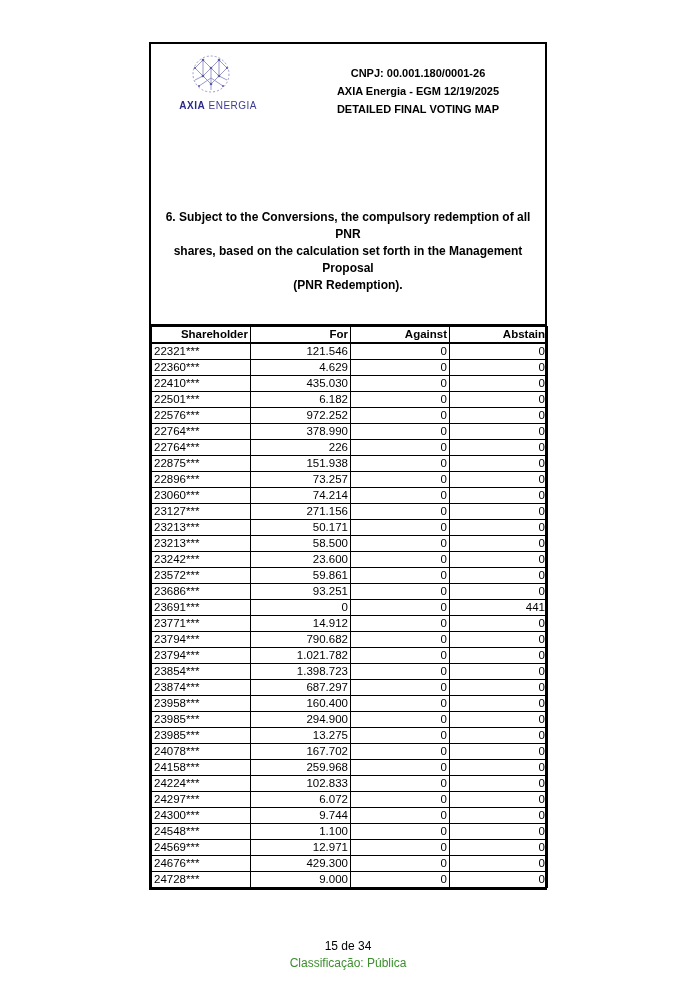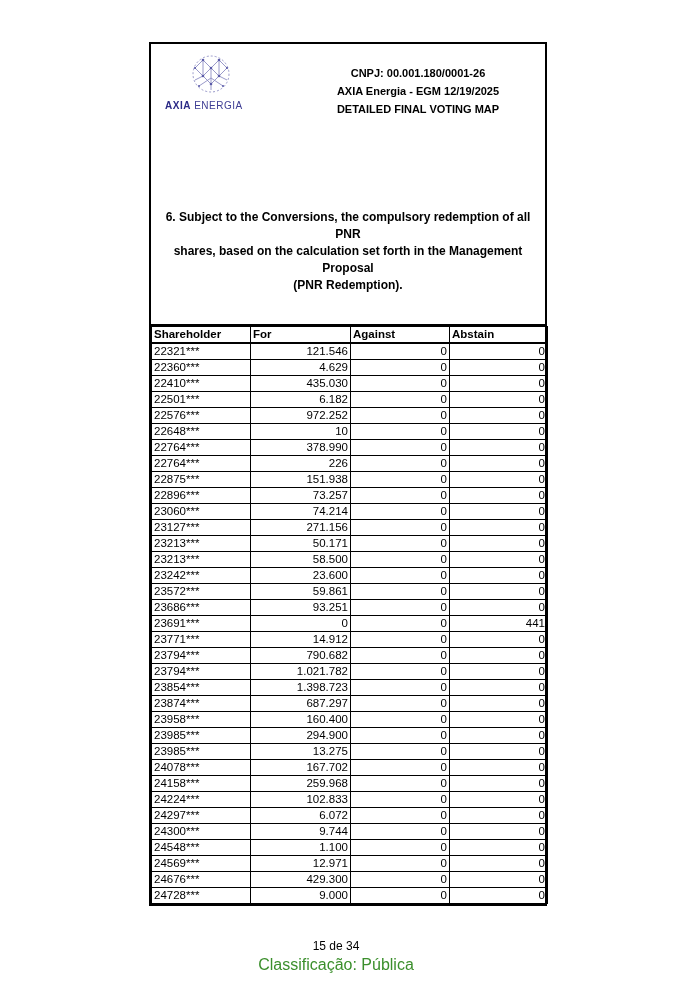--- a/index.html
+++ b/index.html
@@ -1,35 +1,35 @@
 <!DOCTYPE html>
 <html><head>
 <meta charset="utf-8">
 <style>
   html, body { margin: 0; padding: 0; background: #ffffff; }
   body { width: 698px; height: 987px; position: relative; font-family: "Liberation Sans", sans-serif; color: #000; }
   .sheet { position: absolute; left: 149px; top: 42px; width: 398px; border: 2px solid #000; border-bottom: none; box-sizing: border-box; }
   .header-box { height: 280px; position: relative; border-bottom: 2px solid #000; }
-  .logo { position: absolute; left: 14px; top: 8px; width: 92px; text-align: left; }
+  .logo { position: absolute; left: 14px; top: 8px; width: 92px; text-align: right; }
   .logo svg { display: block; margin: 0 auto; }
   .logo-text { font-size: 10px; letter-spacing: 0.5px; margin-top: 4px; white-space: nowrap; }
   .logo-text .axia { color: #2b2a86; font-weight: bold; }
   .logo-text .energia { color: #3d3c93; }
   .hdr-lines { position: absolute; left: 140px; right: 0; top: 20px; text-align: center; font-weight: bold; font-size: 11px; line-height: 18px; }
   .resolution { position: absolute; left: 8px; right: 8px; top: 165px; text-align: center; font-weight: bold; font-size: 12px; line-height: 17px; }
   table { border-collapse: collapse; width: 100%; table-layout: fixed; font-size: 11.5px; }
   th, td { border: 1px solid #000; height: 15.9px; padding: 0 2px; line-height: 15px; box-sizing: border-box; }
-  th { font-weight: bold; text-align: left; border-bottom: 2px solid #000; }
+  th { font-weight: bold; text-align: right; border-bottom: 2px solid #000; }
   td.sh { text-align: left; }
   td.num { text-align: right; }
   col.c1 { width: 99px; } col.c2 { width: 100px; } col.c3 { width: 99px; } col.c4 { width: 98px; }
   .tbl-wrap { border-bottom: 2px solid #000; }
-  .footer { position: absolute; left: 0; width: 672px; text-align: center; }
+  .footer { position: absolute; left: 12px; width: 672px; text-align: center; }
   .page-num { top: 939px; font-size: 12px; }
-  .classif { top: 956px; font-size: 16px; color: #3b8f2c; }
+  .classif { top: 956px; font-size: 12px; color: #3b8f2c; }
 </style>
 </head>
 <body>
 
 <div class="sheet">
   <div class="header-box">
     <div class="logo">
       <svg width="46" height="44" viewBox="0 0 46 44">
         <g fill="none" stroke="#8f8fc4" stroke-width="0.9">
           <circle cx="23" cy="22" r="18" stroke-dasharray="2 2"></circle>
@@ -108,26 +108,20 @@
             <td class="num">0</td>
             <td class="num">0</td>
           </tr>
           <tr>
             <td class="sh">22576***</td>
             <td class="num">972.252</td>
             <td class="num">0</td>
             <td class="num">0</td>
           </tr>
           <tr>
-            <td class="sh">22648***</td>
-            <td class="num">10</td>
-            <td class="num">0</td>
-            <td class="num">0</td>
-          </tr>
-          <tr>
             <td class="sh">22764***</td>
             <td class="num">378.990</td>
             <td class="num">0</td>
             <td class="num">0</td>
           </tr>
           <tr>
             <td class="sh">22764***</td>
             <td class="num">226</td>
             <td class="num">0</td>
             <td class="num">0</td>

